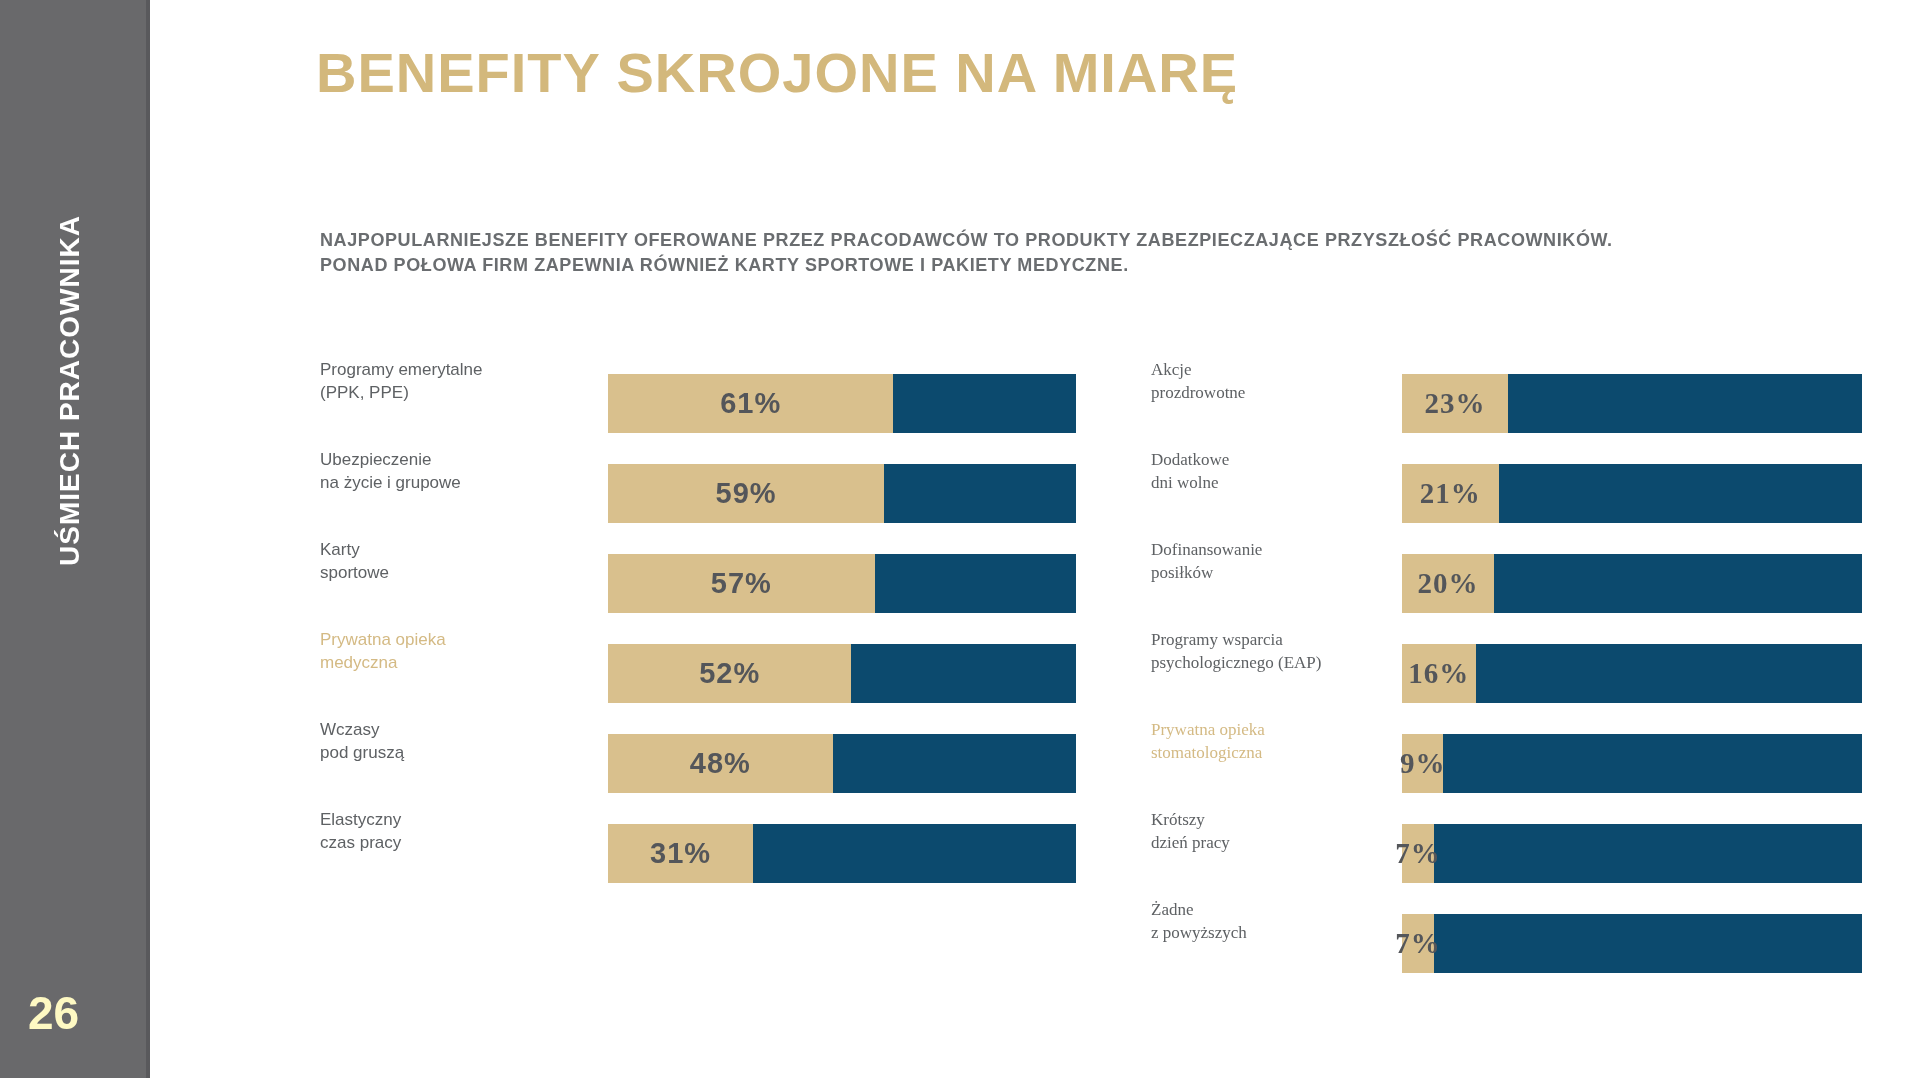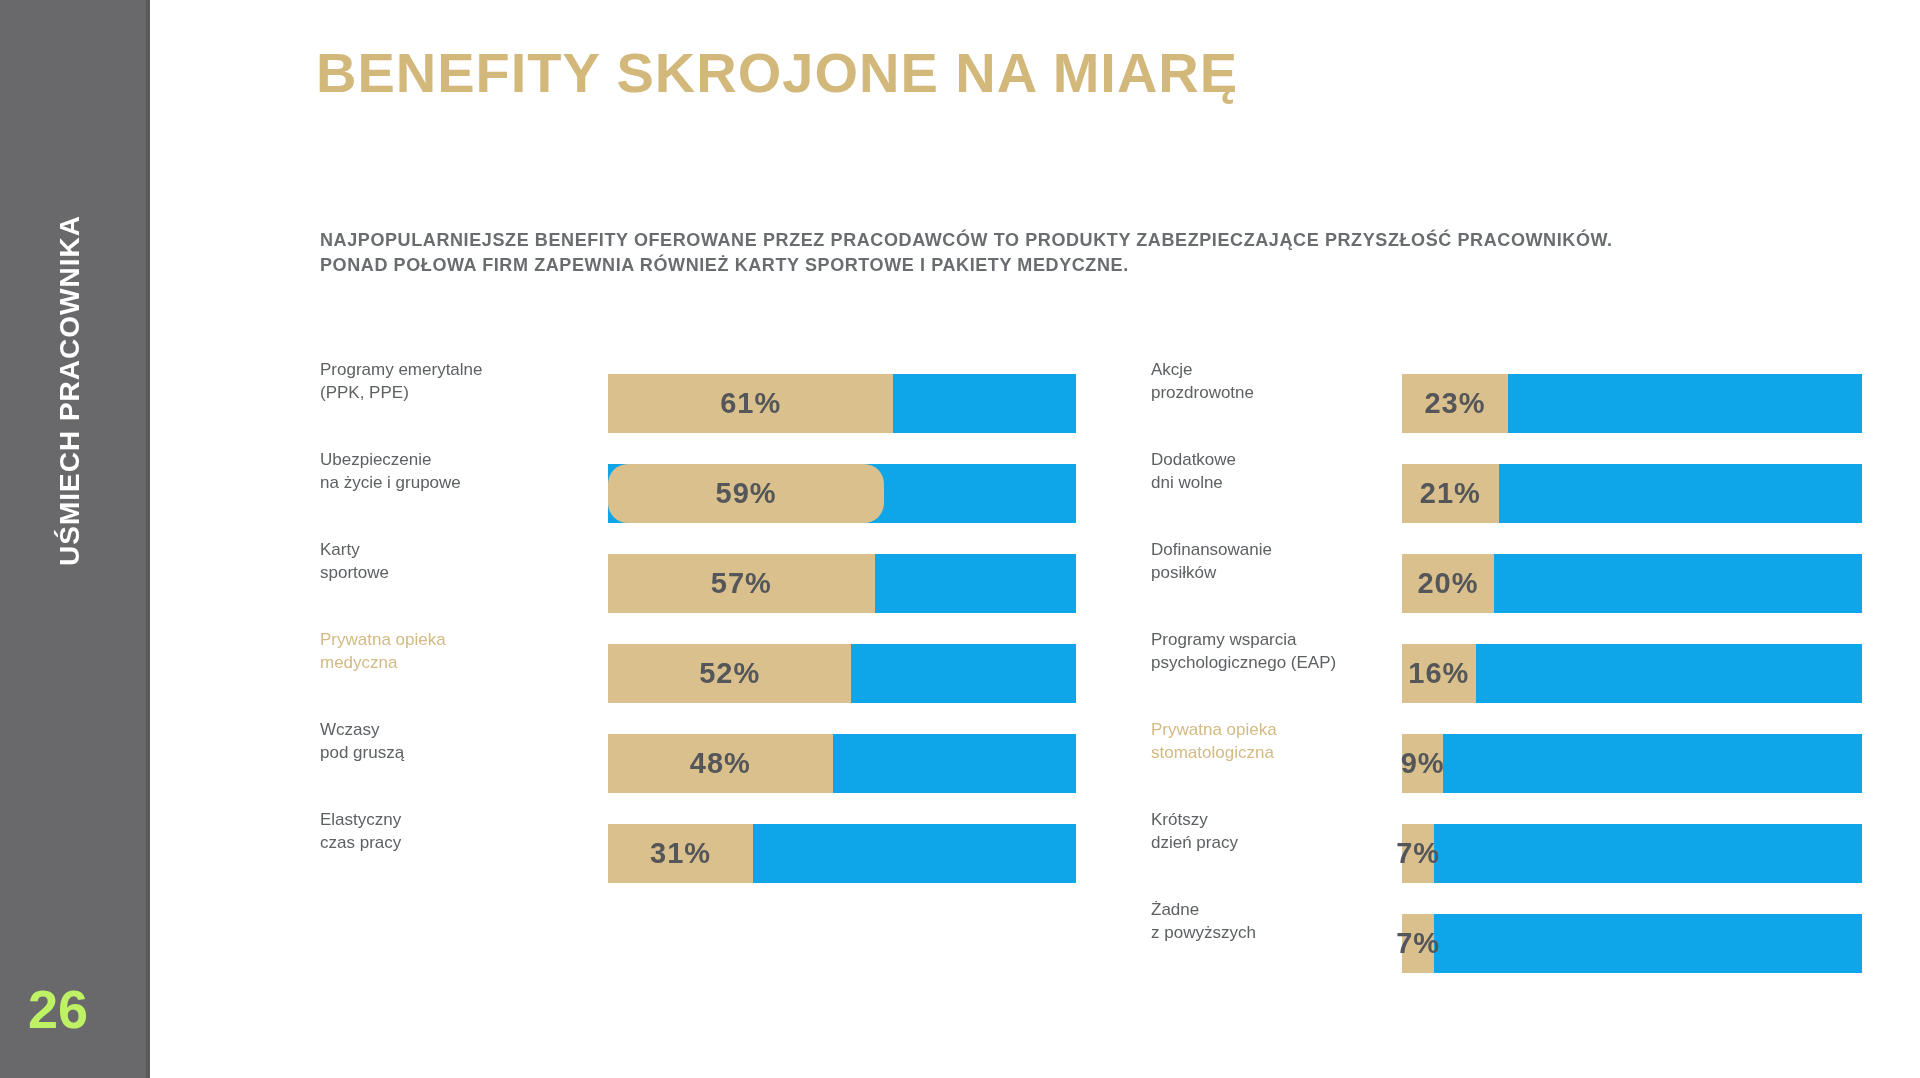--- a/index.html
+++ b/index.html
@@ -17,54 +17,54 @@
     border-right:4px solid #59595c;
   }
   .vertical-title {
     position:absolute; left:54px; top:46px; height:520px;
     writing-mode:vertical-rl; transform:rotate(180deg);
     color:#ffffff; font-weight:bold; font-size:28px; letter-spacing:1px;
     white-space:nowrap;
   }
   .page-number {
     position:absolute; left:28px; bottom:38px;
-    color:#bef264; font-weight:bold; font-size:54px;
+    color:#fef9c3; font-weight:bold; font-size:46px;
   }
   
   .slide-title {
     position:absolute; left:316px; top:40px;
     color:#d3b87c; font-weight:bold; font-size:56px; letter-spacing:1px;
     white-space:nowrap;
   }
   .slide-subtitle {
     position:absolute; left:320px; top:228px;
     color:#6a6d70; font-weight:bold; font-size:18px; line-height:25px;
     letter-spacing:0.6px; white-space:nowrap;
   }
   
   .chart {
     position:absolute; left:320px; top:351px; width:1546px;
     display:flex;
   }
   .col { display:flex; flex-direction:column; }
   .col-left  { width:756px; }
-  .col-right { width:711px; margin-left:75px; }
+  .col-right { width:711px; margin-left:75px;font-family:Liberation Serif, serif; }
   .row {
     display:flex; align-items:center;
     height:59px; margin-bottom:31px;gap:24px;
   }
   .row:last-child { margin-bottom:0; }
   .lbl {
     color:#5e6164; font-size:17px; line-height:23px;
   }
   .col-left  .lbl { width:264px; padding-right:20px; }
   .col-right .lbl { width:227px; padding-right:20px; }
   .lbl.gold { color:#d4ba84; }
   .track {
-    flex:1; height:59px; background:#0ea5e9; position:relative;margin-top:45px;
+    flex:1; height:59px; background:#0c4a6e; position:relative;margin-top:45px;
   }
   .fill {
     height:100%; background:#d9c08d;
     display:flex; align-items:center; justify-content:center;
   }
   .pct {
     color:#54565a; font-weight:bold; font-size:29px; letter-spacing:1px;
     white-space:nowrap;
   }
 </style>
@@ -97,21 +97,21 @@
         </div>
       </div>
     </div>
 
     <div class="row">
       <div class="lbl">
         <div>Ubezpieczenie</div>
         <div>na życie i grupowe</div>
       </div>
       <div class="track">
-        <div class="fill" style="width: 59%; border-radius: 20px;">
+        <div class="fill" style="width: 59%;">
           <span class="pct">59%</span>
         </div>
       </div>
     </div>
 
     <div class="row">
       <div class="lbl">
         <div>Karty</div>
         <div>sportowe</div>
       </div>

